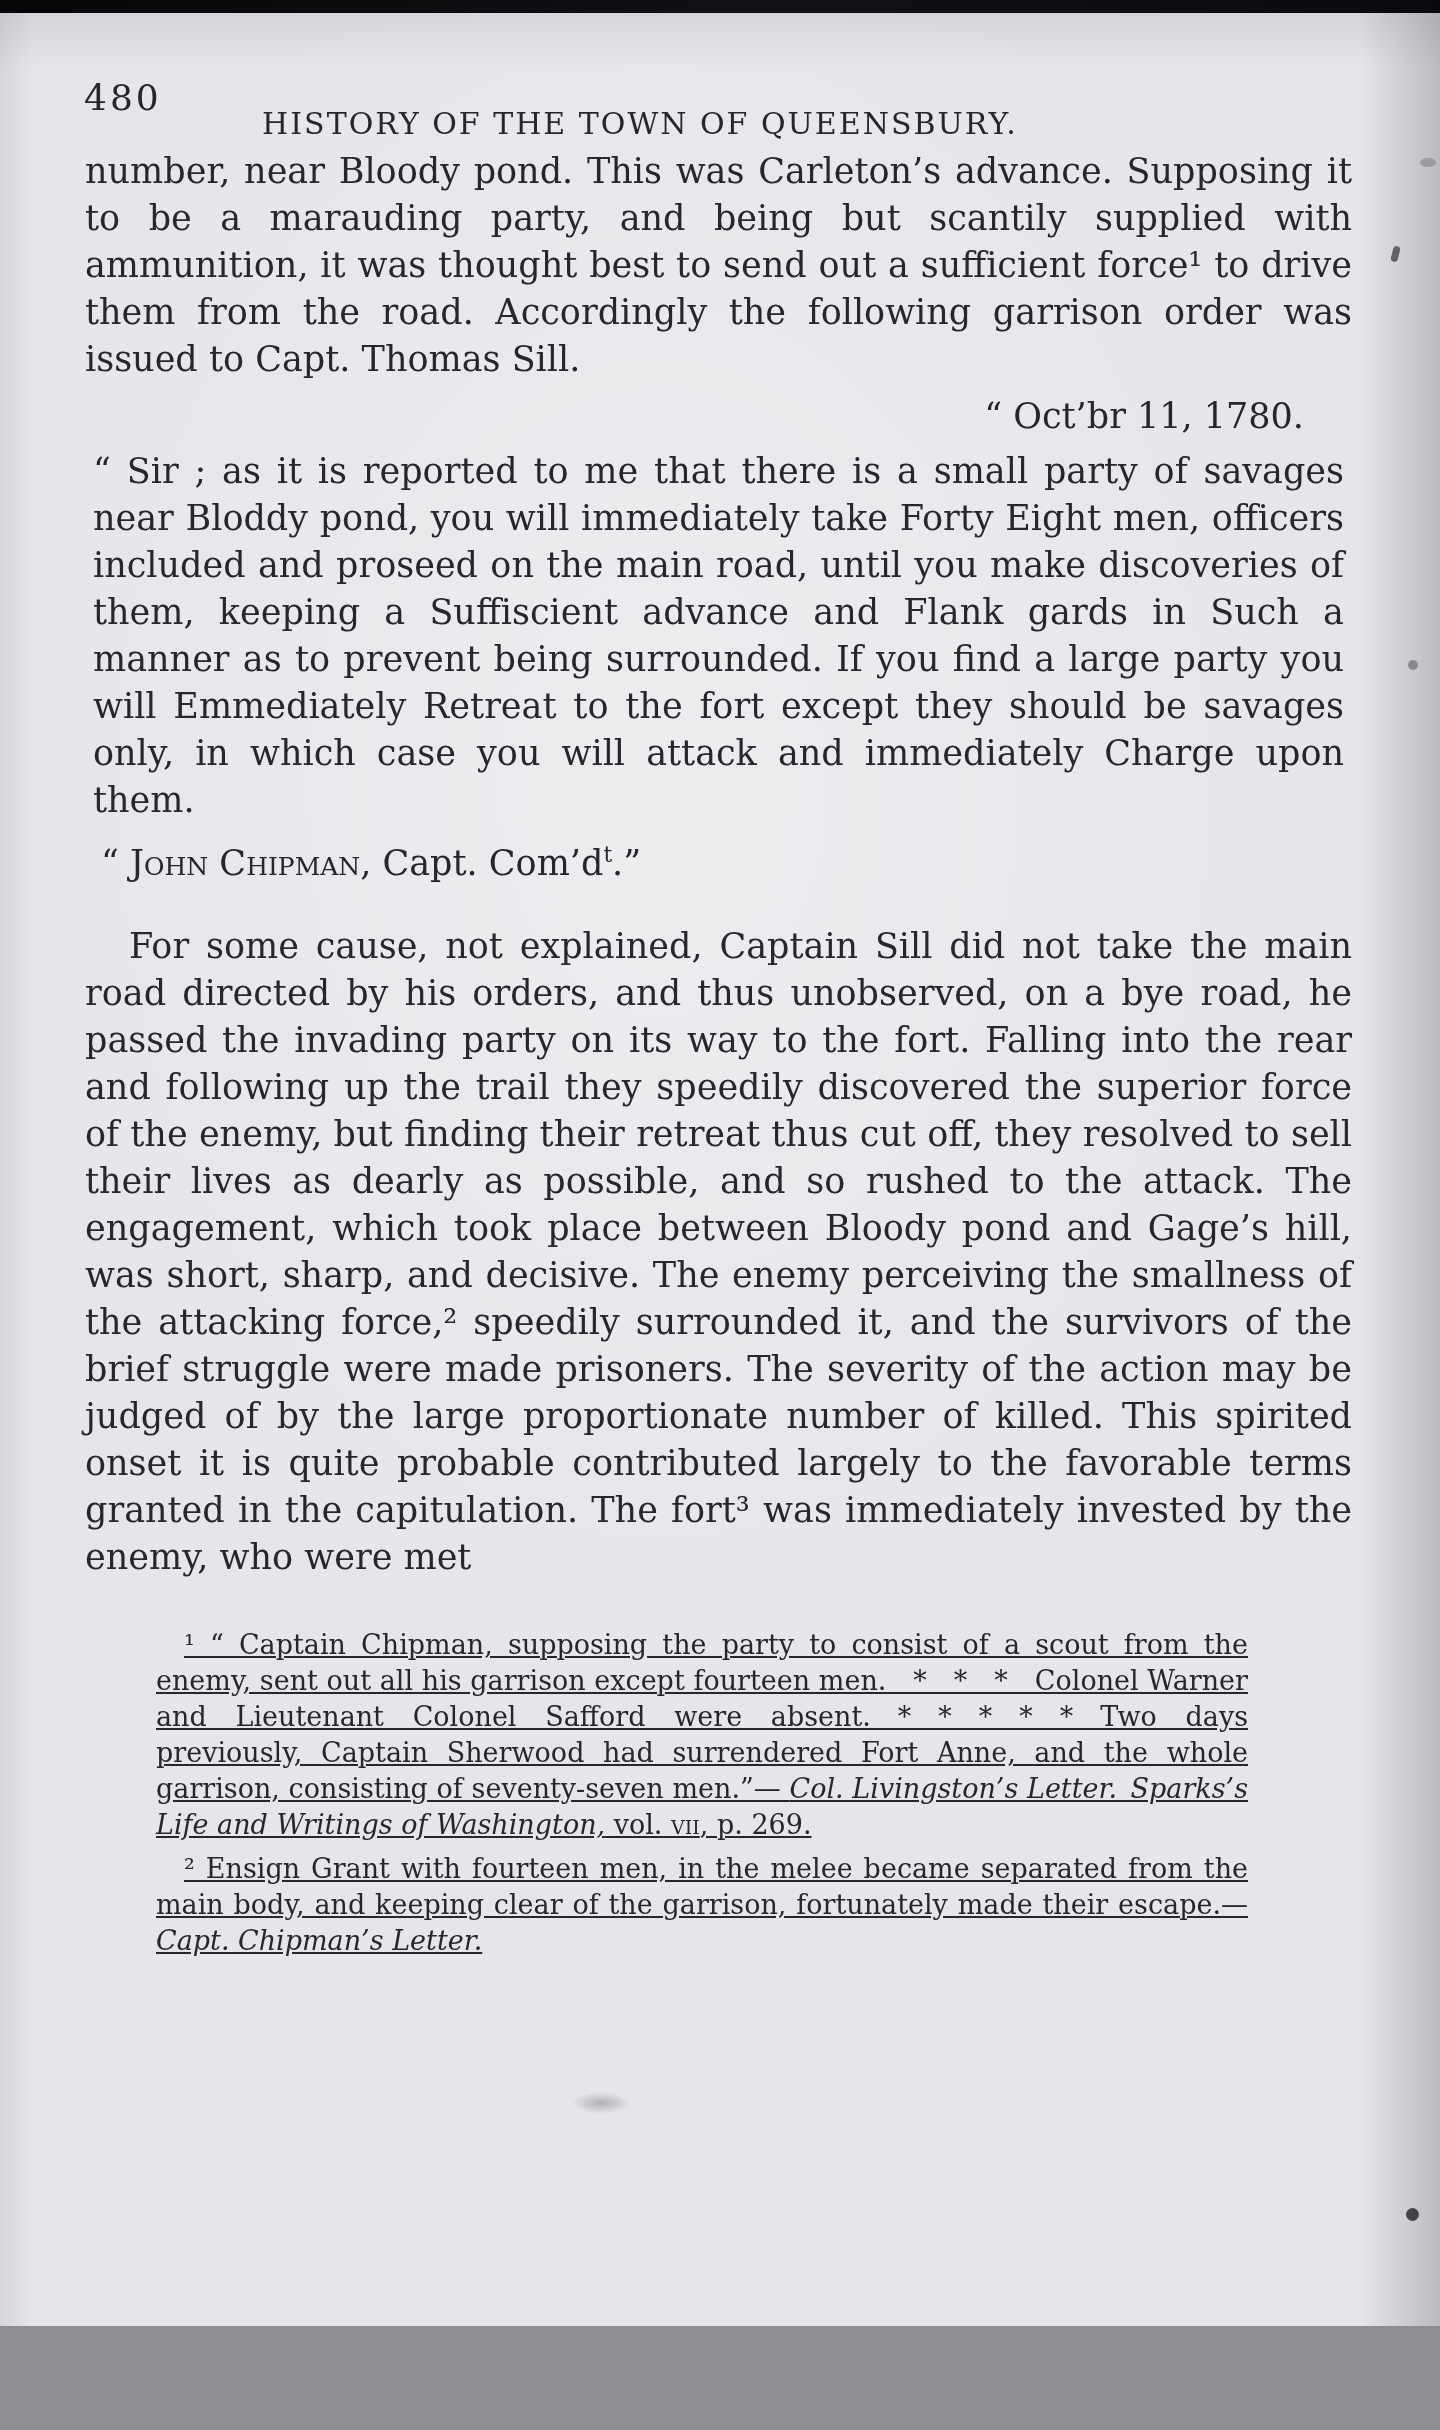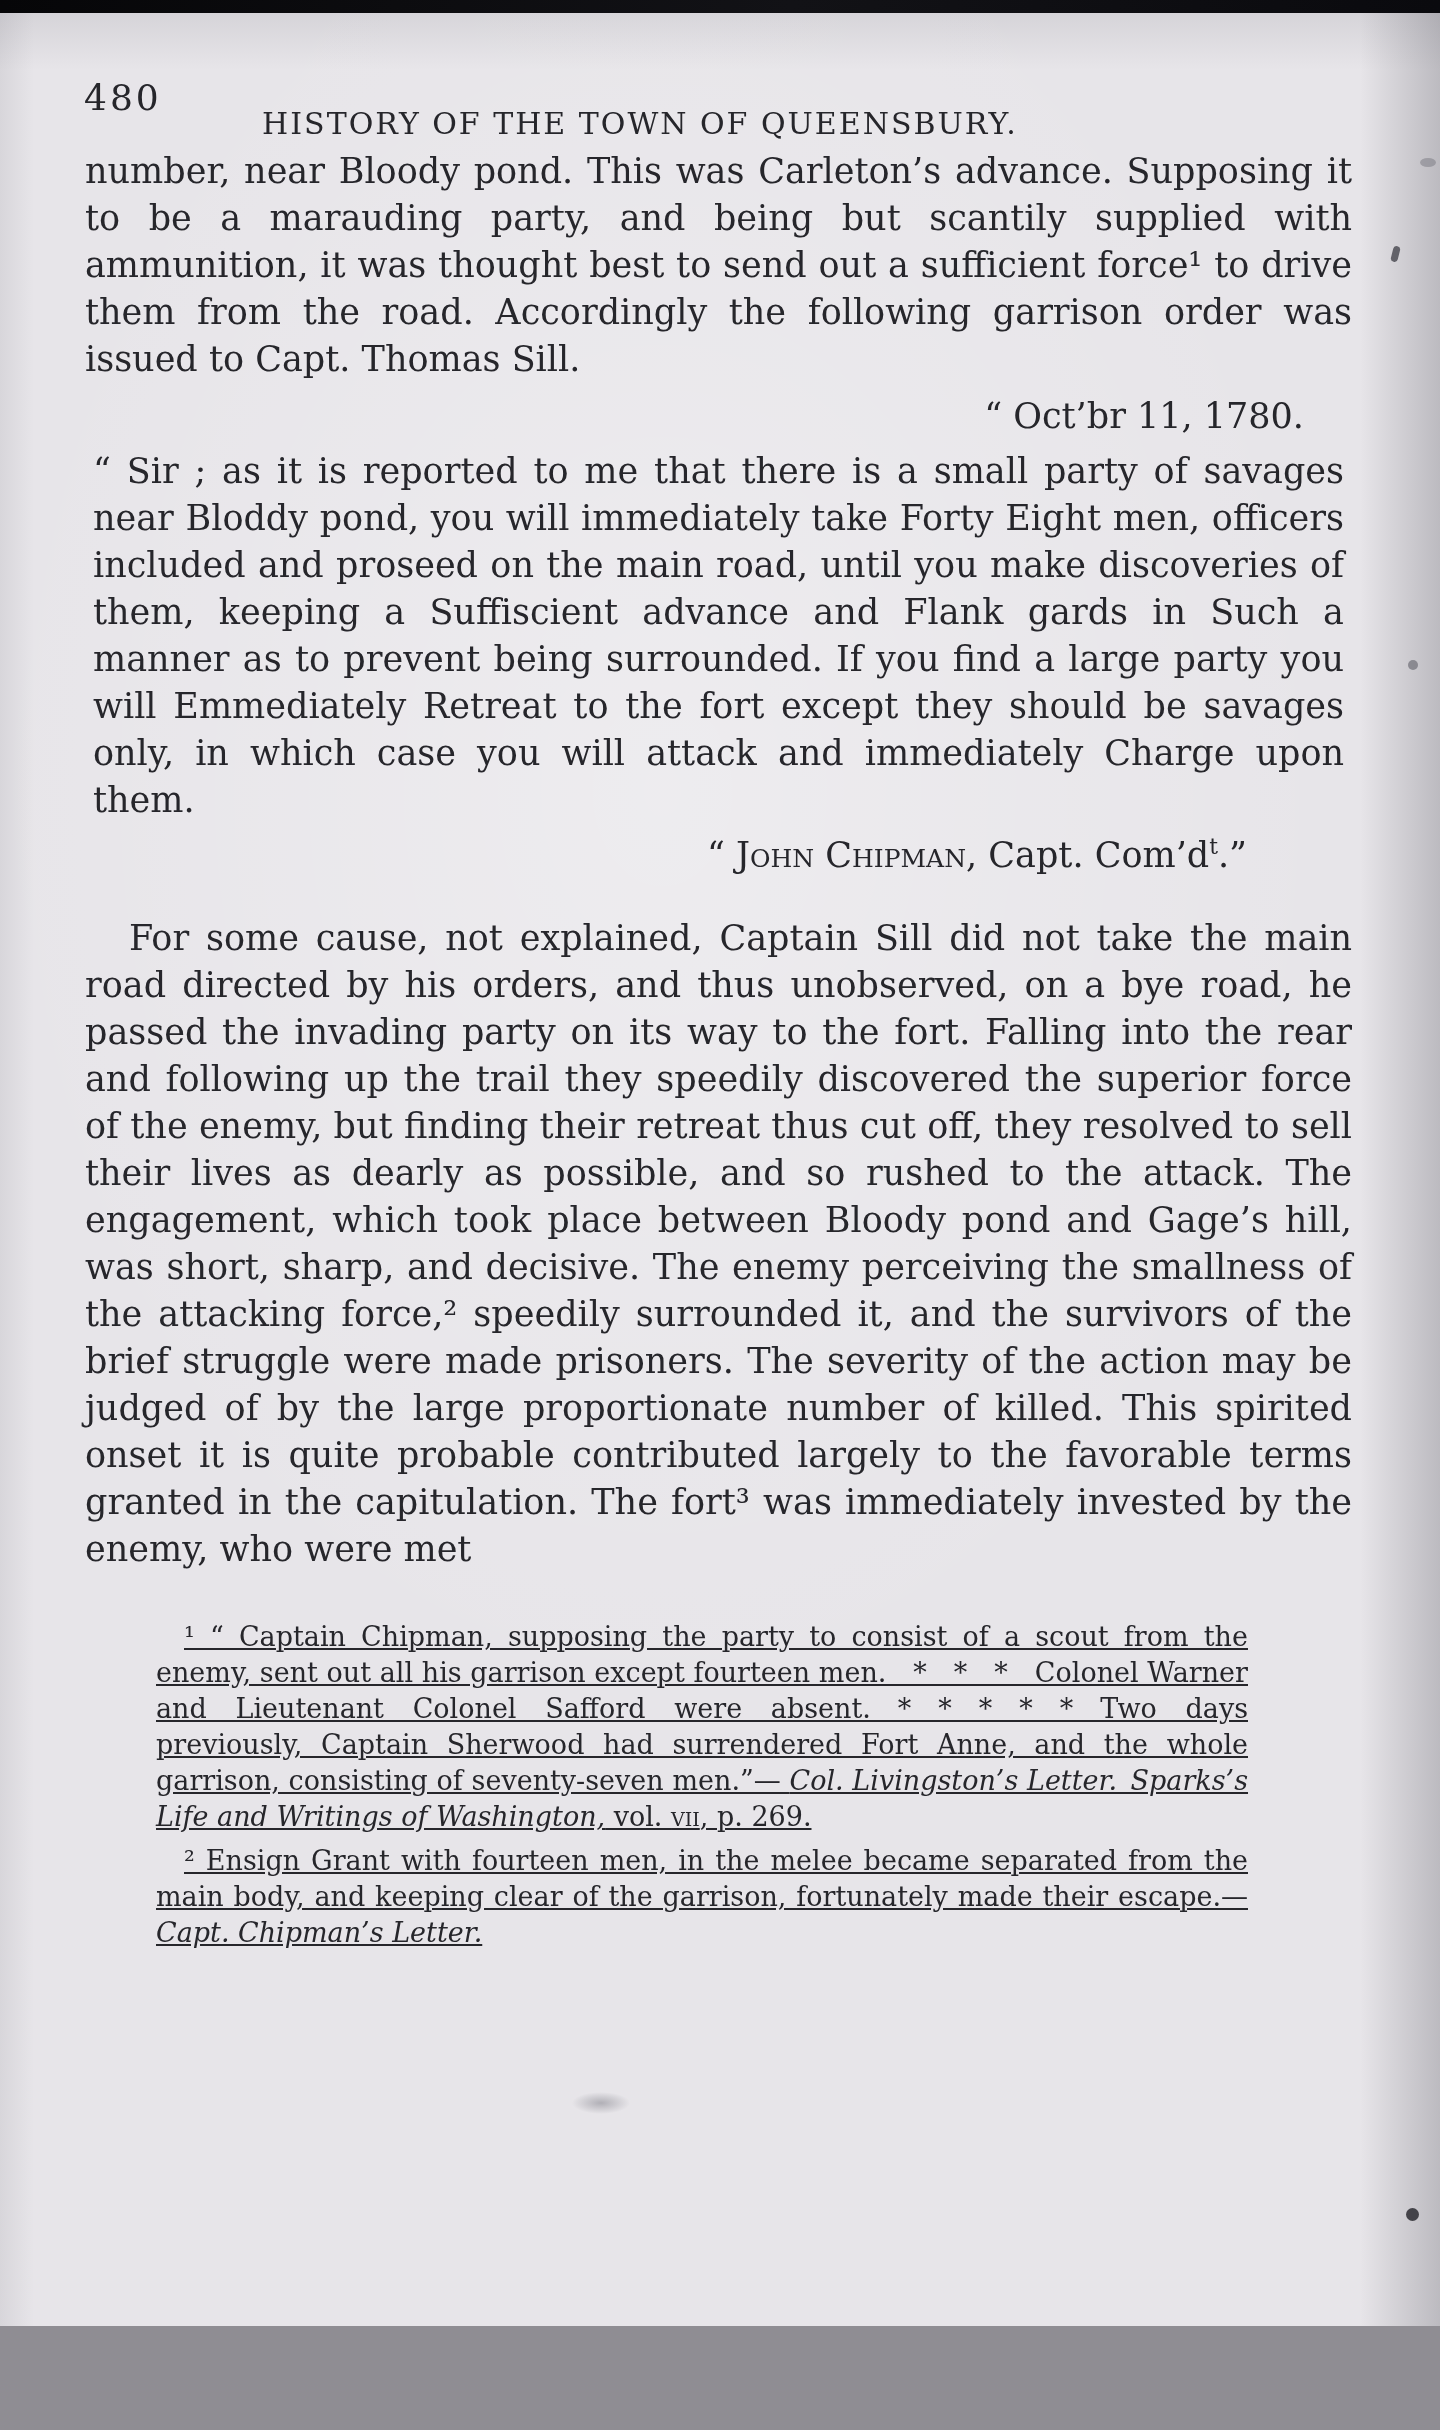--- a/index.html
+++ b/index.html
@@ -65,22 +65,22 @@
   .para { margin: 0; }
   .indent { text-indent: 44px; }
   .para-main { margin-top: 36px; }
   .letter-date {
     margin: 10px 0 8px 0;
     text-align: right;
     padding-right: 48px;
   }
   .letter-body { margin: 8px; }
   .letter-signature {
-    margin: 5px;
-    text-align: right;
+    margin: 16px;
+    text-align: left;
     padding-right: 100px;
   }
   .sc { font-variant: small-caps; }
   .sup {
     font-size: 0.62em;
     vertical-align: super;
     line-height: 0;
   }
   
   .footnotes {

